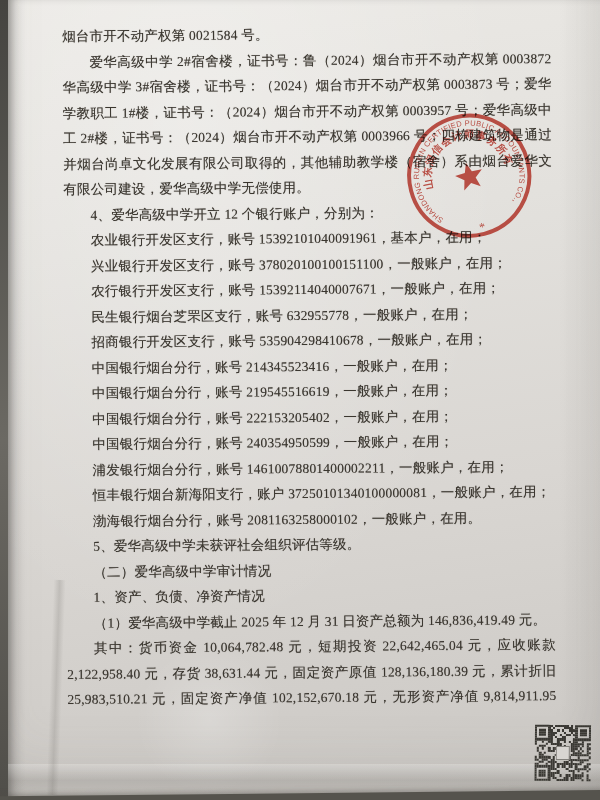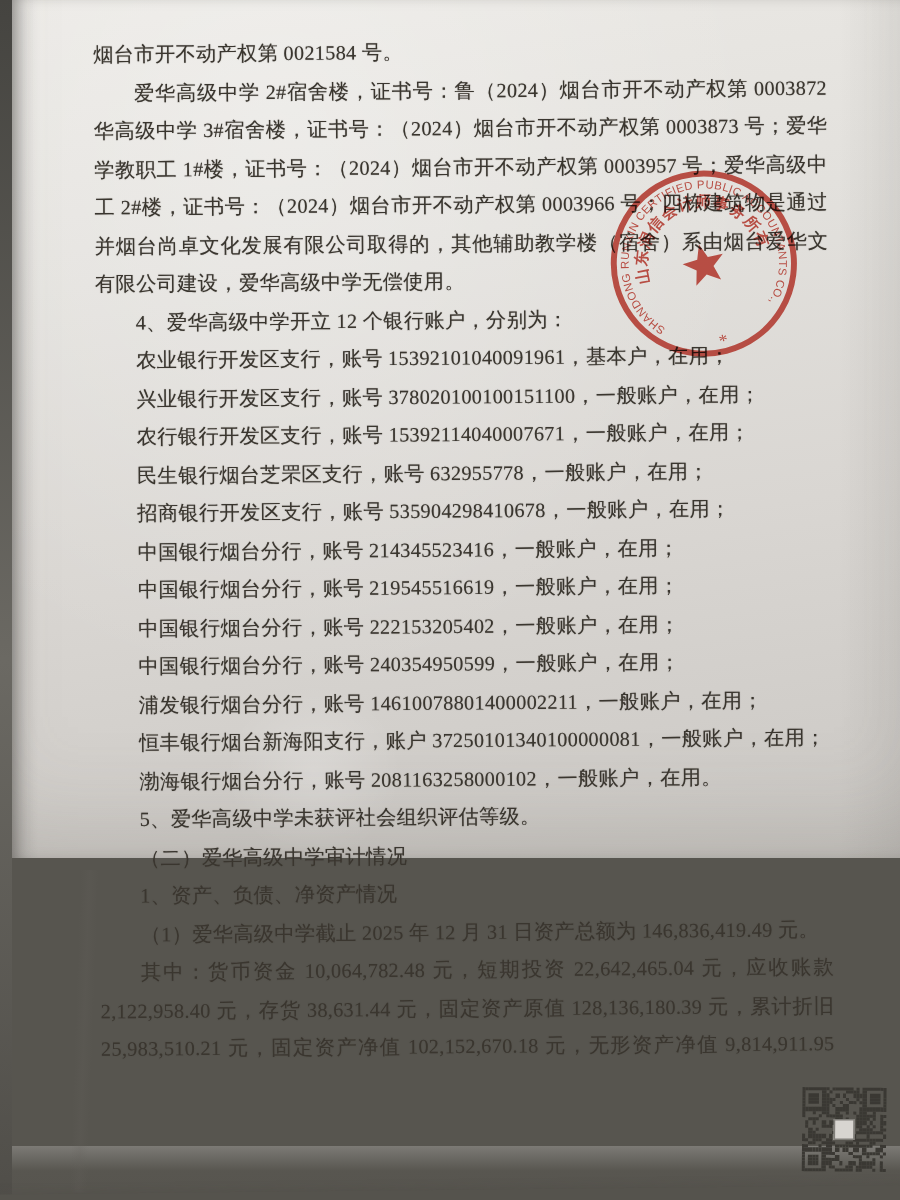--- a/index.html
+++ b/index.html
@@ -1,20 +1,20 @@
 <!DOCTYPE html>
 <html><head>
 <meta charset="utf-8">
 <style>
   html,body{margin:0;padding:0;background:#2e2d2b;}
   .photo{position:relative;width:600px;height:800px;overflow:hidden;
          background:#57554f;font-family:"Liberation Serif","DejaVu Serif",serif;}
 
   
-  .paper{position:absolute;left:8px;top:0;width:592px;height:572px;
+  .paper{position:absolute;left:8px;top:0;width:592px;height:800px;
     background:
       radial-gradient(circle at 34% 90%, rgba(255,255,255,0.22), transparent 9%),
       radial-gradient(ellipse at 30% 15%, rgba(255,255,255,0.28), transparent 55%),
       linear-gradient(to right, rgba(40,38,35,0.12), rgba(0,0,0,0) 3%, rgba(0,0,0,0) 93%, rgba(60,58,54,0.07)),
       linear-gradient(172deg,#ebe9e5 0%,#e3e1dd 30%,#d9d6d2 62%,#cfccc8 88%,#c9c6c2 100%);
     box-shadow: inset 7px 0 10px -5px rgba(60,58,54,0.5), inset 0 -50px 70px -40px rgba(110,106,100,0.28);}
 
   .crease{position:absolute;left:0;right:0;top:764px;height:30px;
     background:linear-gradient(to bottom, rgba(255,255,255,0.22), rgba(95,92,87,0.13) 55%, rgba(0,0,0,0));}
   .fold{position:absolute;left:42px;top:580px;width:12px;height:215px;

